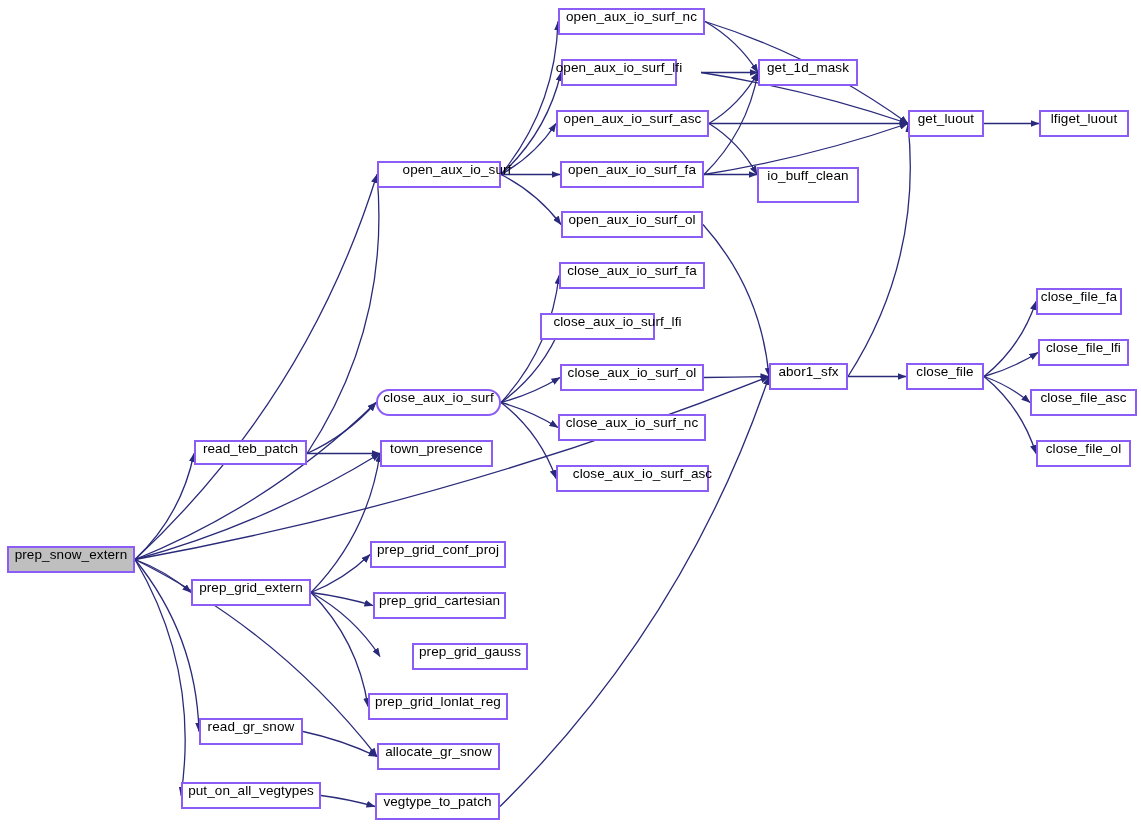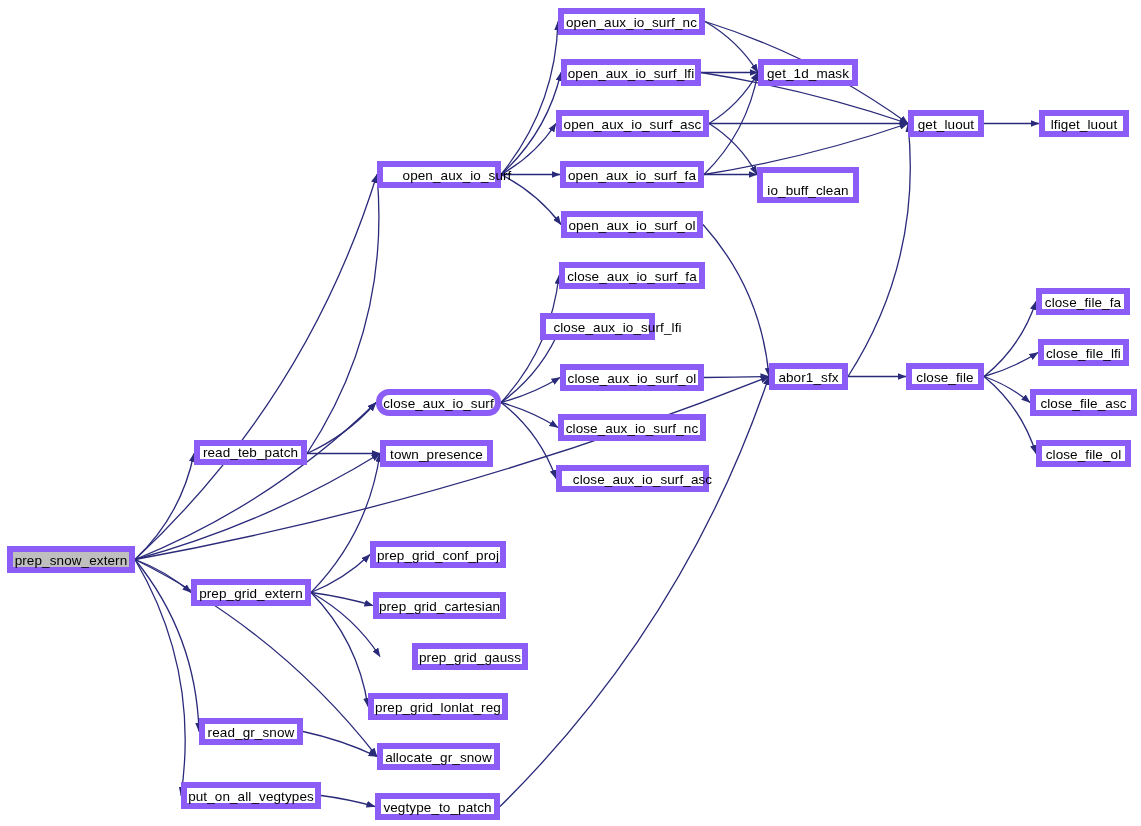--- a/index.html
+++ b/index.html
@@ -18,27 +18,27 @@
   #edge-layer {
     position: absolute;
     left: 0; top: 0;
     width: 1141px;
     height: 826px;
     pointer-events: none;
   }
   .node {
     position: absolute;
     box-sizing: border-box;
-    border: 6px solid #8b5cf6;
+    border: 2px solid #8b5cf6;
     background: #ffffff;
     color: #000000;
     font-size: 13.5px;
     line-height: 1;
     display: flex;
-    align-items: flex-end;
+    align-items: flex-start;
     justify-content: center;
     white-space: nowrap;
     letter-spacing: 0.1px;
     z-index: 5;
   }
   .node.highlight {
     background: #bfbfbf;
   }
 </style>
 </head>
@@ -100,21 +100,21 @@
         <path d="M 311 592.5 Q 367.91072103386466 534.124746412494 380 453.5" fill="none" stroke="#2a2a7a" stroke-width="1.3" marker-end="url(#arrowhead)"></path>
         <path d="M 303 731.5 Q 341.4402968469645 739.7367213329851 377 756.5" fill="none" stroke="#2a2a7a" stroke-width="1.3" marker-end="url(#arrowhead)"></path>
         <path d="M 321 795.5 Q 348.39521687464554 799.0598444335582 375 806.5" fill="none" stroke="#2a2a7a" stroke-width="1.3" marker-end="url(#arrowhead)"></path>
         <path d="M 500 806.5 Q 685.3666022876079 623.3212000357361 769 376.5" fill="none" stroke="#2a2a7a" stroke-width="1.3" marker-end="url(#arrowhead)"></path>
       </g>
   </svg>
   <div id="nodes">
       <div class="node" style="left: 558px; top: 8px; width: 147px; height: 27px;">
         <span>open_aux_io_surf_nc</span>
       </div>
-      <div class="node" style="left: 561px; top: 59px; width: 140px; height: 27px;">
+      <div class="node" style="left: 561px; top: 59px; width: 116px; height: 27px;">
         <span>open_aux_io_surf_lfi</span>
       </div>
       <div class="node" style="left: 758px; top: 59px; width: 100px; height: 27px;">
         <span>get_1d_mask</span>
       </div>
       <div class="node" style="left: 556px; top: 110px; width: 153px; height: 27px;">
         <span>open_aux_io_surf_asc</span>
       </div>
       <div class="node" style="left: 908px; top: 110px; width: 76px; height: 27px;">
         <span>get_luout</span>
@@ -130,21 +130,21 @@
       </div>
       <div class="node" style="left: 757px; top: 167px; width: 102px; height: 36px;">
         <span>io_buff_clean</span>
       </div>
       <div class="node" style="left: 561px; top: 211px; width: 142px; height: 27px;">
         <span>open_aux_io_surf_ol</span>
       </div>
       <div class="node" style="left: 559px; top: 262px; width: 146px; height: 27px;">
         <span>close_aux_io_surf_fa</span>
       </div>
-      <div class="node" style="left: 1036px; top: 288px; width: 94px; height: 27px;">
+      <div class="node" style="left: 1036px; top: 288px; width: 86px; height: 27px;">
         <span>close_file_fa</span>
       </div>
       <div class="node" style="left: 540px; top: 313px; width: 115px; height: 27px; padding-left: 40px;">
         <span>close_aux_io_surf_lfi</span>
       </div>
       <div class="node" style="left: 1038px; top: 339px; width: 91px; height: 27px;">
         <span>close_file_lfi</span>
       </div>
       <div class="node" style="left: 560px; top: 364px; width: 144px; height: 27px;">
         <span>close_aux_io_surf_ol</span>

